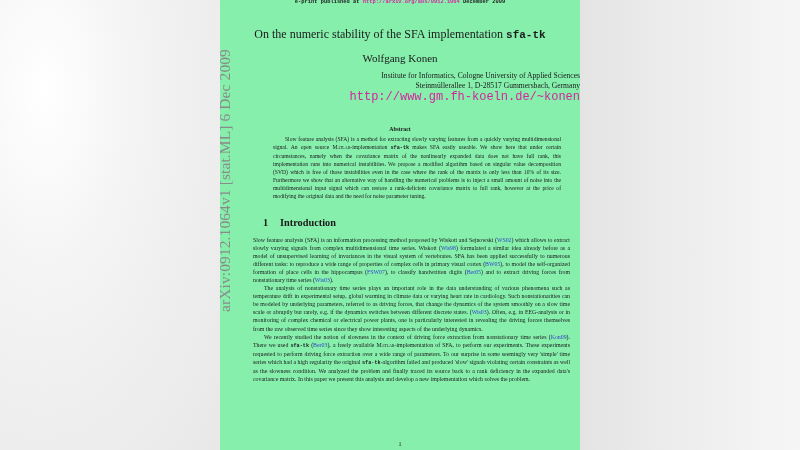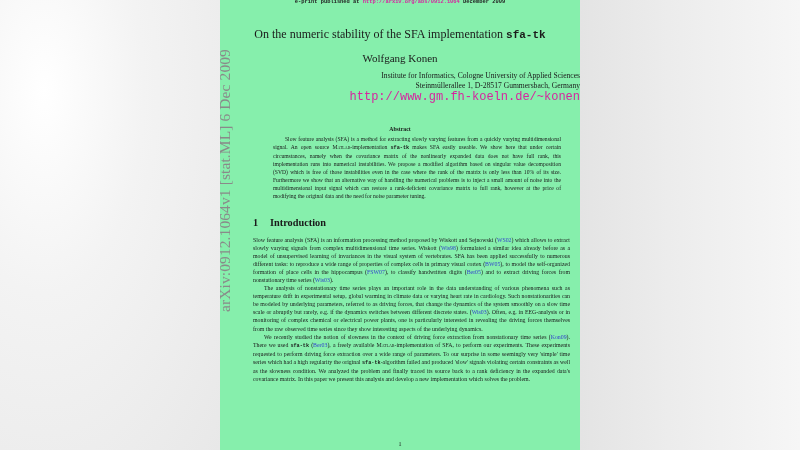--- a/index.html
+++ b/index.html
@@ -50,21 +50,21 @@
     font-size:5.8px; font-weight:bold;
   }
   .abstract {
     position:absolute; left:53px; width:288px; top:136px;
     font-size:5.6px; line-height:7.95px; text-align:justify;
   }
   .abstract p { margin:0; text-indent:12px; }
   .tt-inline { font-family:"Liberation Mono", monospace; font-weight:bold; font-size:5.2px; }
   .sc { font-variant: small-caps; }
   .section-head {
-    position:absolute; left:33px; top:217px; font-size:10.3px; font-weight:bold;
+    position:absolute; left:43px; top:217px; font-size:10.3px; font-weight:bold;
   }
   .section-head .num { display:inline-block; width:17px; }
   .body {
     position:absolute; left:33px; width:317px; top:236px;
     font-size:5.85px; line-height:8.05px; text-align:justify;
   }
   .body p { margin:0; }
   .body p.indent { text-indent:11px; }
   .cite { color:#3344cc; }
   .page-num {

